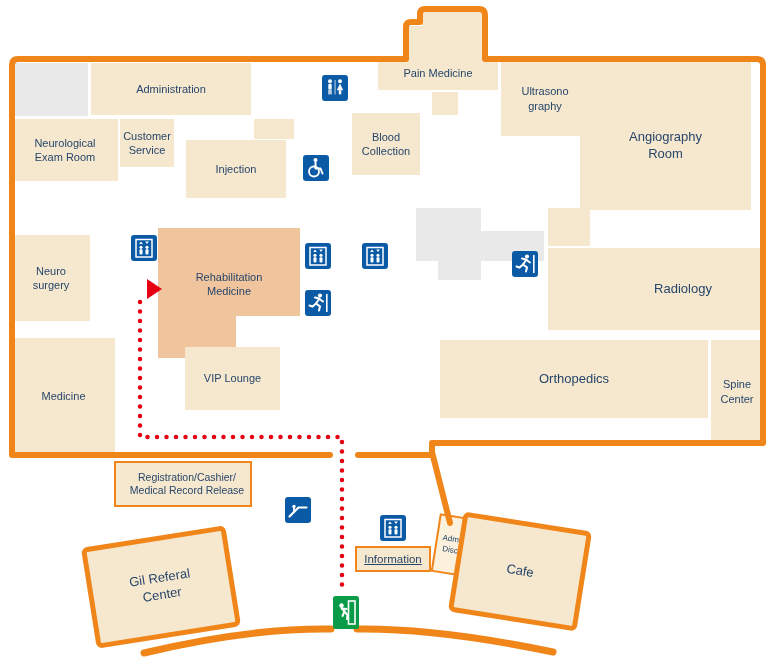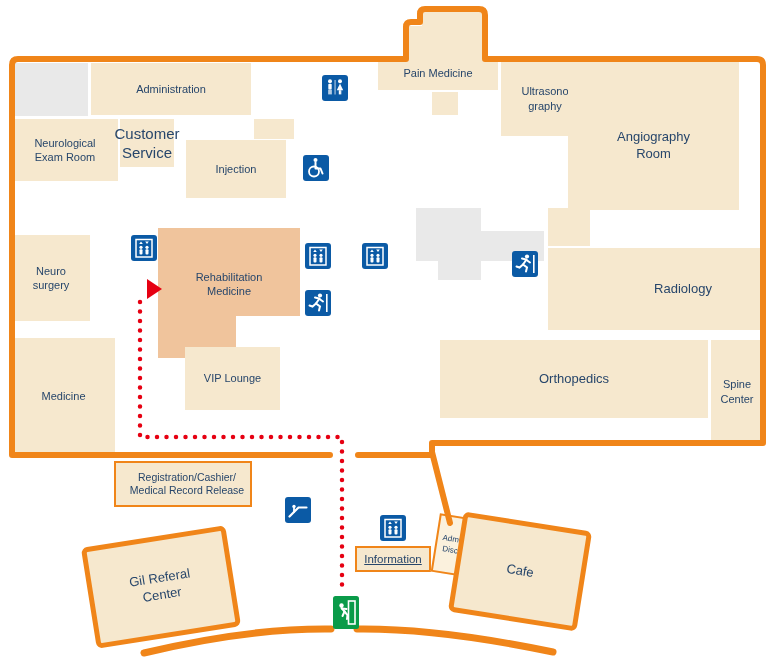--- a/index.html
+++ b/index.html
@@ -13,21 +13,21 @@
   }
   .room.gray{background:#E9E9E9;}
   .room.highlight{background:#F0C49C;text-align:center;}
   .room.bordered{border:2px solid #F08519;}
   .wing{
     position:absolute;background:#F6E8CE;border:5px solid #F08519;border-radius:6px;
     display:flex;align-items:center;justify-content:center;text-align:center;z-index:1;box-sizing:border-box;
   }
   .rlabel{color:#27466B;font-size:11px;line-height:1.28;white-space:pre-line;}
   .fs8{font-size:8px;}
-  .fs9{font-size:15px;}
+  .fs9{font-size:11px;}
   .fs10{font-size:10.5px;margin-left:8px;}
   .fs11{font-size:11.5px;text-decoration:underline;}
   .fs13{font-size:13px;}
   .overlay{position:absolute;left:0;top:0;z-index:2;pointer-events:none;}
   .icon{position:absolute;width:26px;height:26px;z-index:3;}
   .icon.exit{width:26px;height:33px;}
   .route-layer{position:absolute;left:0;top:0;z-index:4;pointer-events:none;}
 </style>
 </head>
 <body>
@@ -116,27 +116,31 @@
   <div class="room" style="left:186px;top:140px;width:100px;height:58px">
     <span class="rlabel">Injection</span>
   </div>
 
   <div class="room" style="left:378px;top:57px;width:120px;height:33px">
     <span class="rlabel">Pain Medicine</span>
   </div>
 
   <div class="room" style="left:432px;top:92px;width:26px;height:23px"></div>
 
+  <div class="room" style="left:352px;top:113px;width:68px;height:62px">
+    <span class="rlabel">Blood
+Collection</span>
+  </div>
 
   <div class="room" style="left:501px;top:61px;width:88px;height:75px">
     <span class="rlabel">Ultrasono
 graphy</span>
   </div>
 
-  <div class="room" style="left:568px;top:61px;width:171px;height:149px;padding-top:20px">
+  <div class="room" style="left:580px;top:61px;width:171px;height:149px;padding-top:20px">
     <span class="rlabel fs13">Angiography
 Room</span>
   </div>
 
   <div class="room" style="left:548px;top:208px;width:42px;height:38px"></div>
 
   <div class="room" style="left:12px;top:235px;width:78px;height:86px">
     <span class="rlabel">Neuro
 surgery</span>
   </div>

